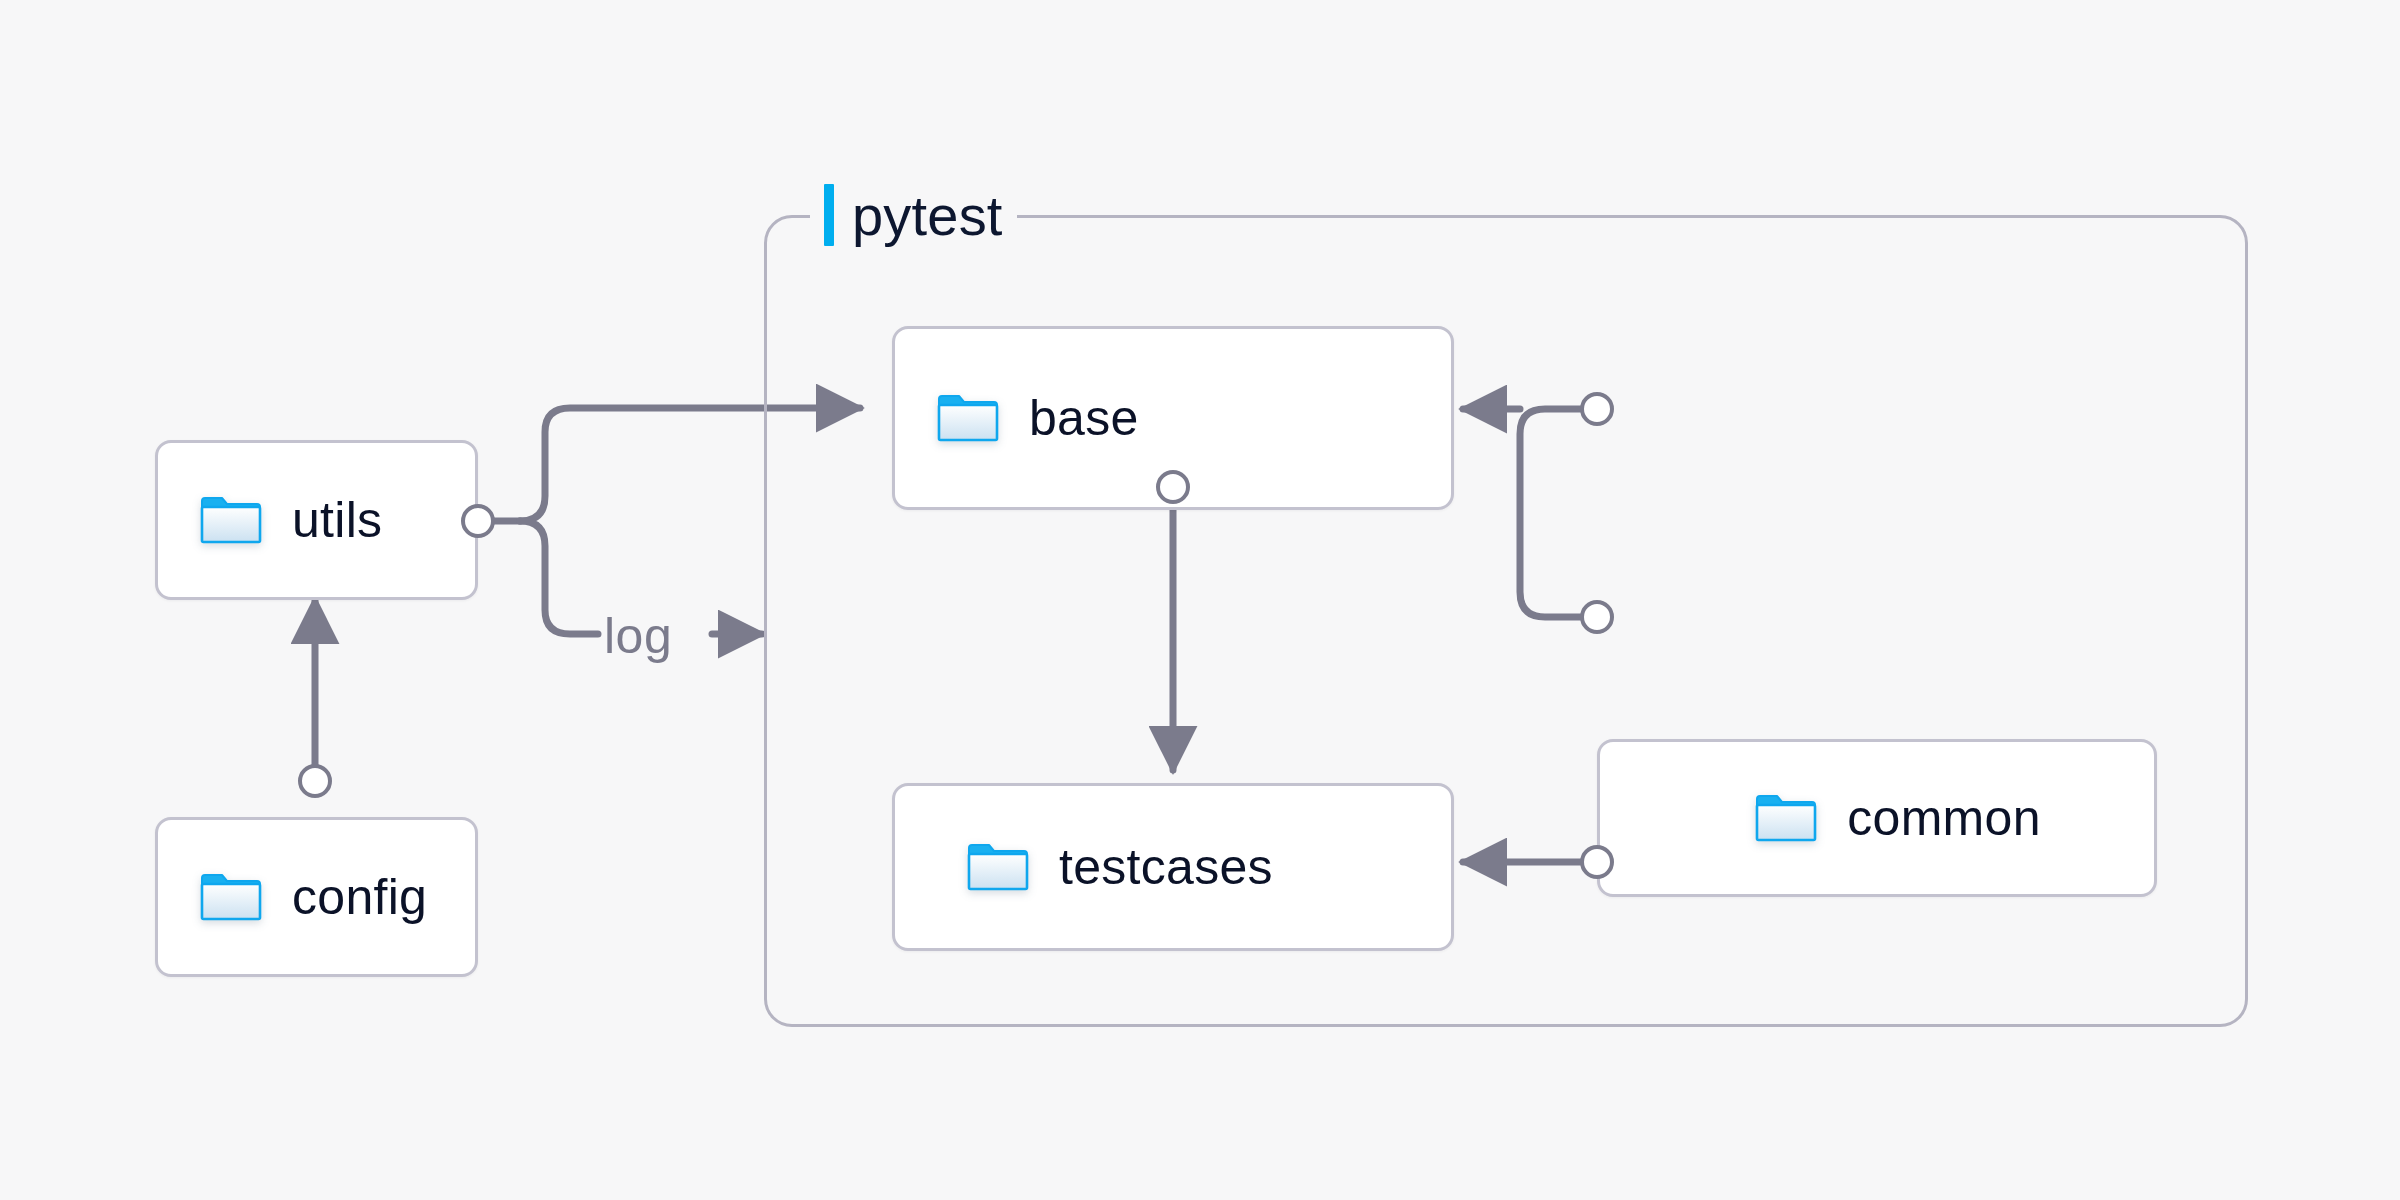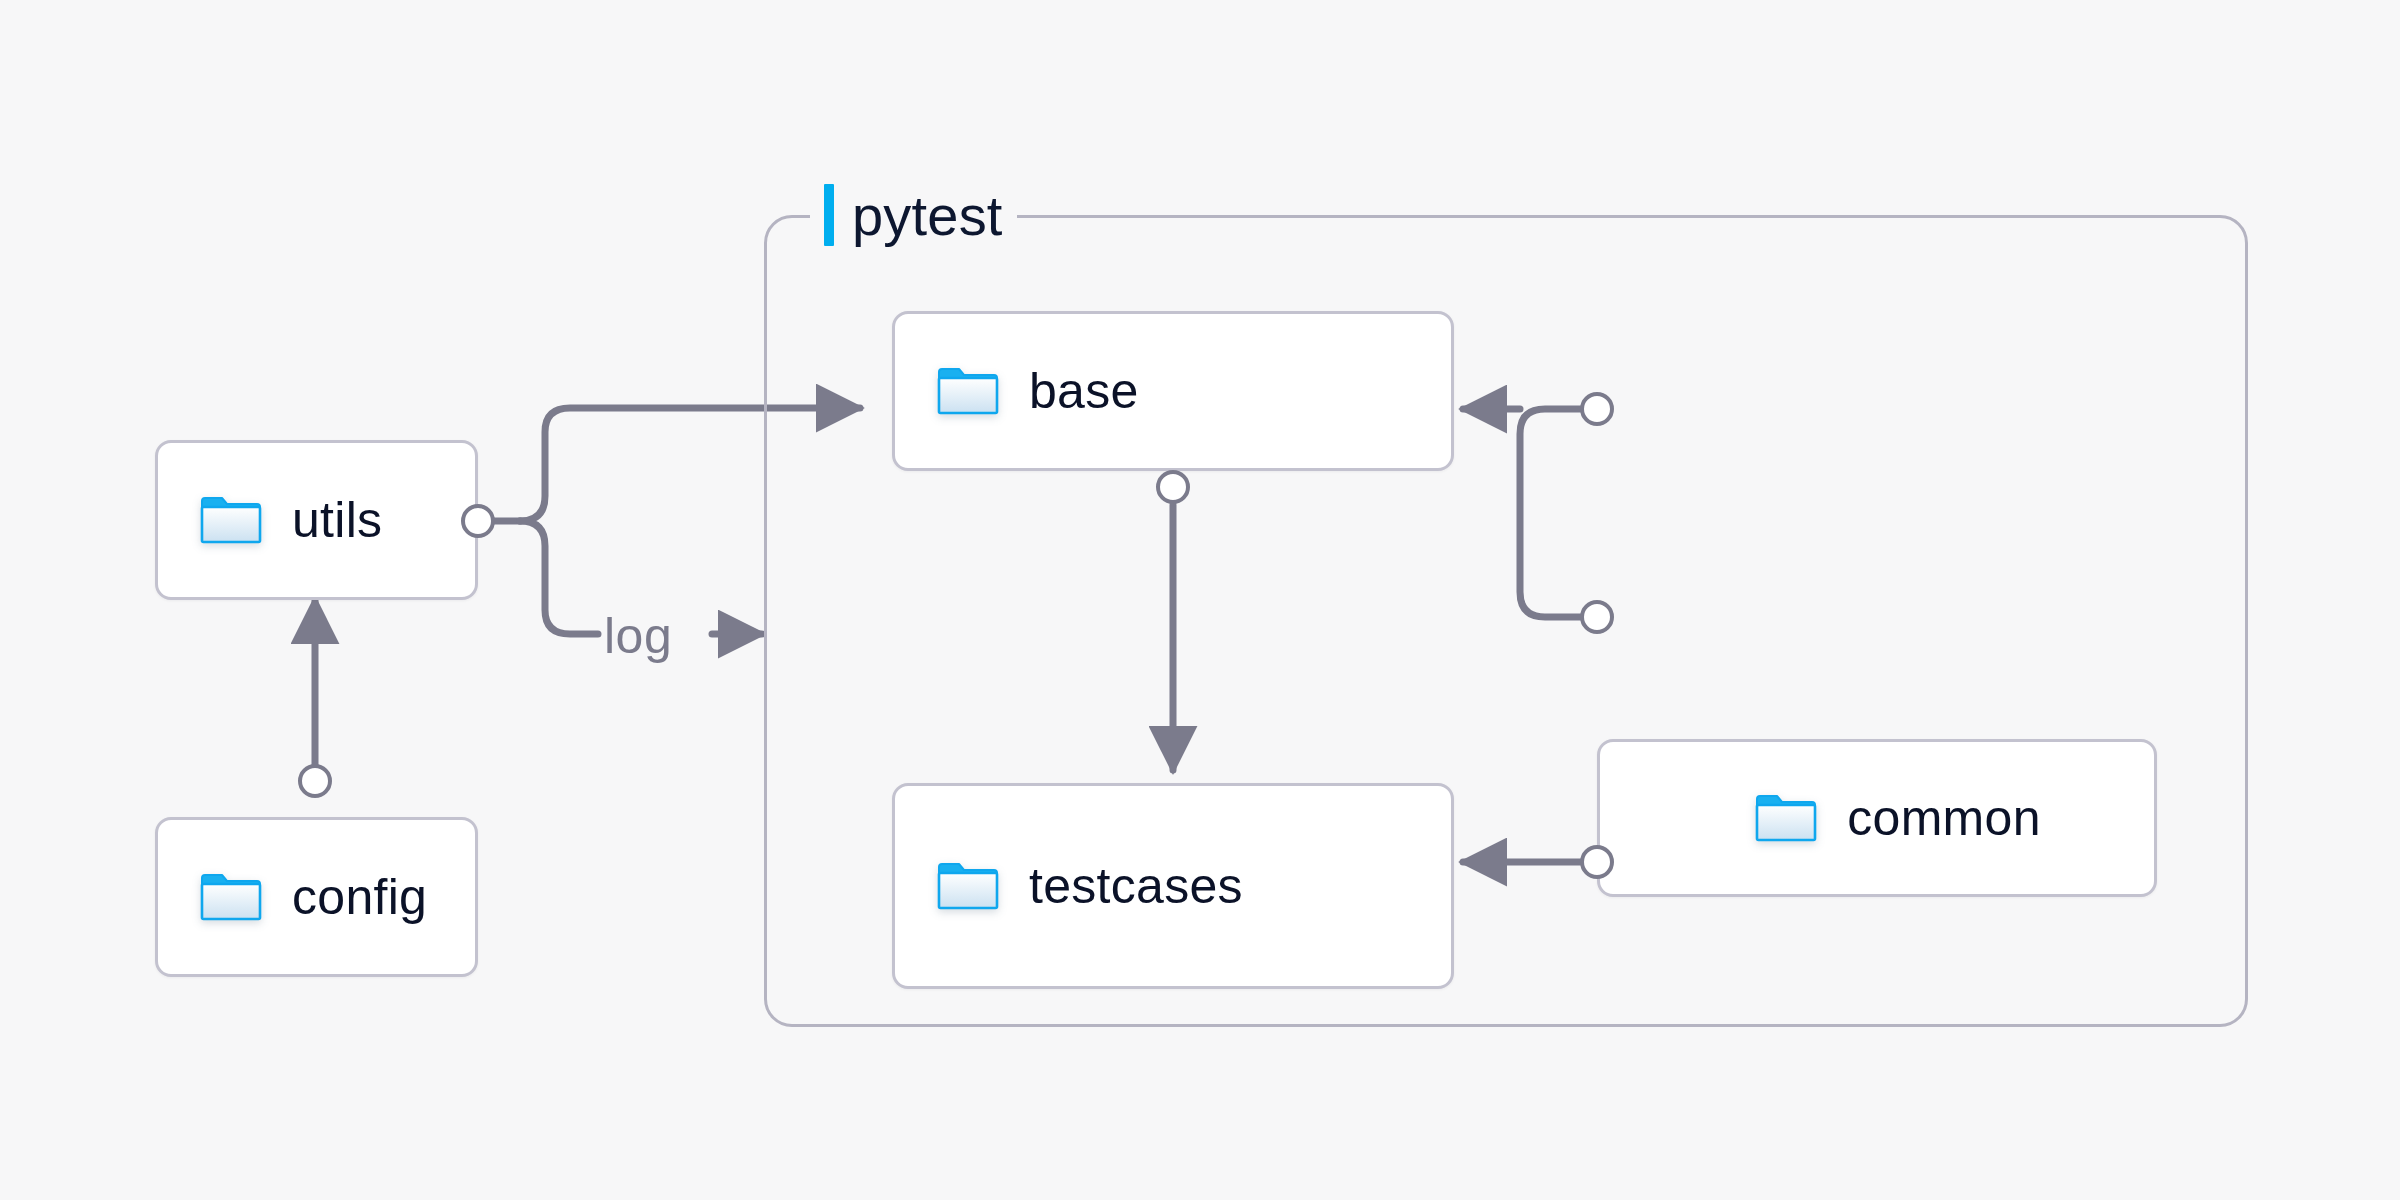--- a/index.html
+++ b/index.html
@@ -172,32 +172,32 @@
     <div class="node-inner">
       <svg class="folder-icon" viewBox="0 0 62 50">
         <path d="M2 10 L2 6 Q2 3 5 3 L22 3 L27 9 L57 9 Q60 9 60 12 L60 14 L2 14 Z" fill="#19b0f0" stroke="#0fa7ee" stroke-width="2" stroke-linejoin="round"></path>
         <rect x="2" y="12" width="58" height="35" rx="1.5" fill="url(#folderGrad)" stroke="#0fa7ee" stroke-width="2.6"></rect>
       </svg>
       <span class="node-label">config</span>
     </div>
   </div>
   <div class="port" style="left:315px; top:781px;"></div>
 
-  <div class="node" style="left:892px; top:311px; width:562px; height:160px;">
+  <div class="node" style="left:892px; top:326px; width:562px; height:184px;">
     <div class="node-inner">
       <svg class="folder-icon" viewBox="0 0 62 50">
         <path d="M2 10 L2 6 Q2 3 5 3 L22 3 L27 9 L57 9 Q60 9 60 12 L60 14 L2 14 Z" fill="#19b0f0" stroke="#0fa7ee" stroke-width="2" stroke-linejoin="round"></path>
         <rect x="2" y="12" width="58" height="35" rx="1.5" fill="url(#folderGrad)" stroke="#0fa7ee" stroke-width="2.6"></rect>
       </svg>
       <span class="node-label">base</span>
     </div>
   </div>
   <div class="port" style="left:1173px; top:487px;"></div>
 
-  <div class="node" style="left:892px; top:783px; width:562px; height:206px;">
+  <div class="node" style="left:892px; top:783px; width:562px; height:168px;padding-left:30px;">
     <div class="node-inner">
       <svg class="folder-icon" viewBox="0 0 62 50">
         <path d="M2 10 L2 6 Q2 3 5 3 L22 3 L27 9 L57 9 Q60 9 60 12 L60 14 L2 14 Z" fill="#19b0f0" stroke="#0fa7ee" stroke-width="2" stroke-linejoin="round"></path>
         <rect x="2" y="12" width="58" height="35" rx="1.5" fill="url(#folderGrad)" stroke="#0fa7ee" stroke-width="2.6"></rect>
       </svg>
       <span class="node-label">testcases</span>
     </div>
   </div>
 
   <div class="port" style="left:1597px; top:409px;"></div>

